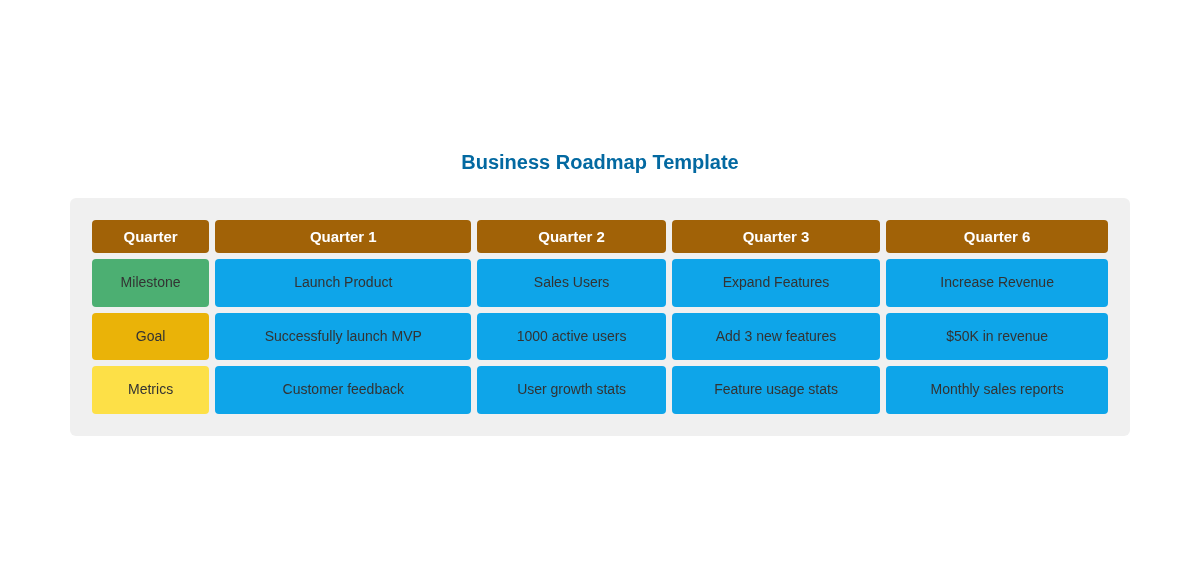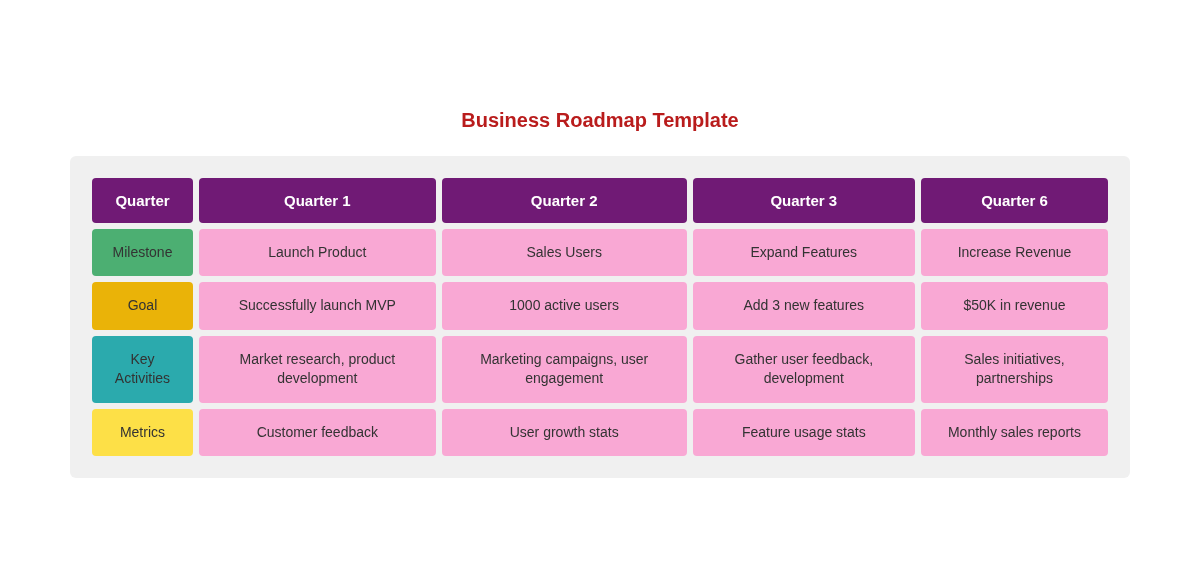--- a/index.html
+++ b/index.html
@@ -13,40 +13,40 @@
       width: 1200px;
     }
     .page-wrapper {
       width: 1100px;
       padding: 20px;
     }
     .page-title {
       text-align: center;
       font-size: 20px;
       font-weight: 700;
-      color: #b91c1c;
+      color: #0369a1;
       margin-bottom: 24px;
     }
     .table-container {
       background: #f0f0f0;
       border-radius: 6px;
       padding: 16px;
     }
     .roadmap-table {
       width: 100%;
       border-collapse: separate;
       border-spacing: 6px;
     }
     .roadmap-table th {
-      background: #701a75;
+      background: #a16207;
       color: #ffffff;
       font-weight: 700;
       font-size: 15px;
       text-align: center;
-      padding: 14px 10px;
+      padding: 8px 10px;
       border-radius: 4px;
     }
     .roadmap-table td {
       text-align: center;
       padding: 14px 11px;
       font-size: 14px;
       font-weight: 500;
       color: #333333;
       border-radius: 4px;
       vertical-align: middle;
@@ -70,21 +70,21 @@
       font-weight: 700;
       font-size: 15px;
     }
     .row-label-metrics {
       background: #fde047;
       color: #ffffff;
       font-weight: 700;
       font-size: 15px;
     }
     .data-cell {
-      background: #f9a8d4;
+      background: #0ea5e9;
     }
   </style>
 </head>
 <body>
 
 <div class="page-wrapper">
   <h1 class="page-title">Business Roadmap Template</h1>
 
   <div class="table-container">
     <table class="roadmap-table">
@@ -108,27 +108,20 @@
         </tr>
 
         <tr>
           <td class="row-label-goal">Goal</td>
           <td class="data-cell">Successfully launch MVP</td>
           <td class="data-cell">1000 active users</td>
           <td class="data-cell">Add 3 new features</td>
           <td class="data-cell">$50K in revenue</td>
         </tr>
 
-        <tr>
-          <td class="row-label-activities">Key Activities</td>
-          <td class="data-cell">Market research, product development</td>
-          <td class="data-cell">Marketing campaigns, user engagement</td>
-          <td class="data-cell">Gather user feedback, development</td>
-          <td class="data-cell">Sales initiatives, partnerships</td>
-        </tr>
 
         <tr>
           <td class="row-label-metrics">Metrics</td>
           <td class="data-cell">Customer feedback</td>
           <td class="data-cell">User growth stats</td>
           <td class="data-cell">Feature usage stats</td>
           <td class="data-cell">Monthly sales reports</td>
         </tr>
       </tbody>
     </table>

